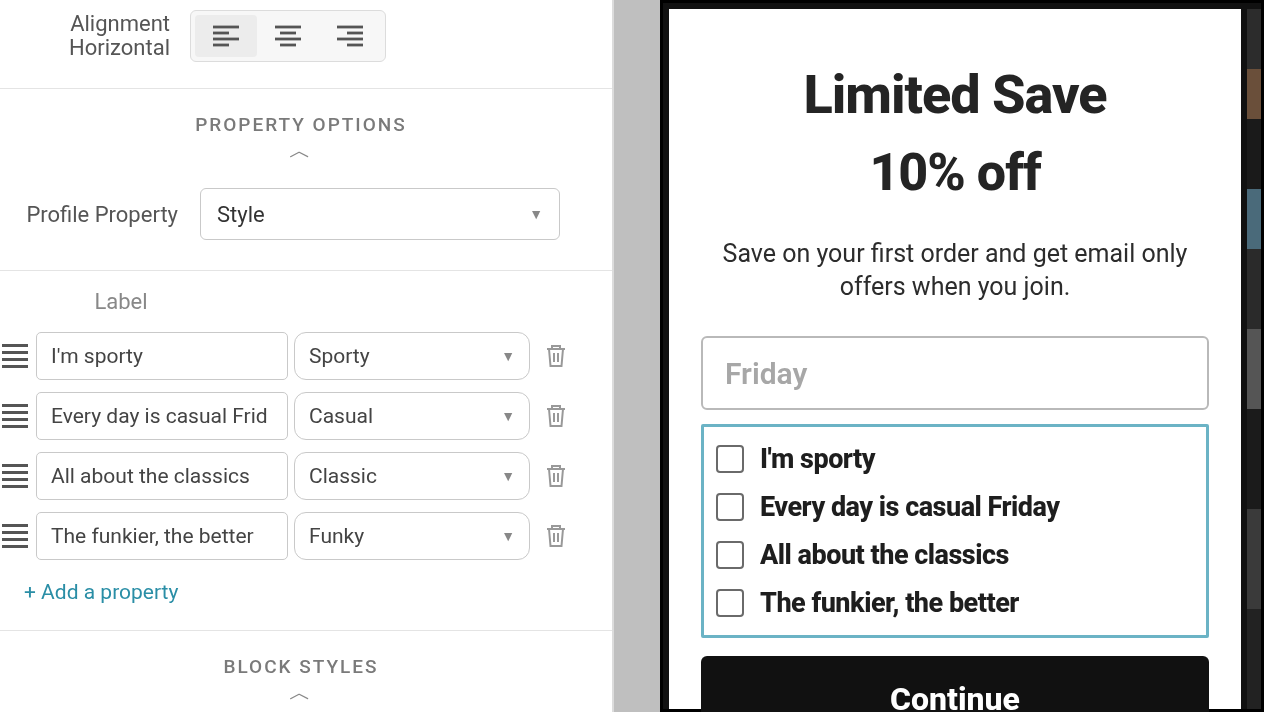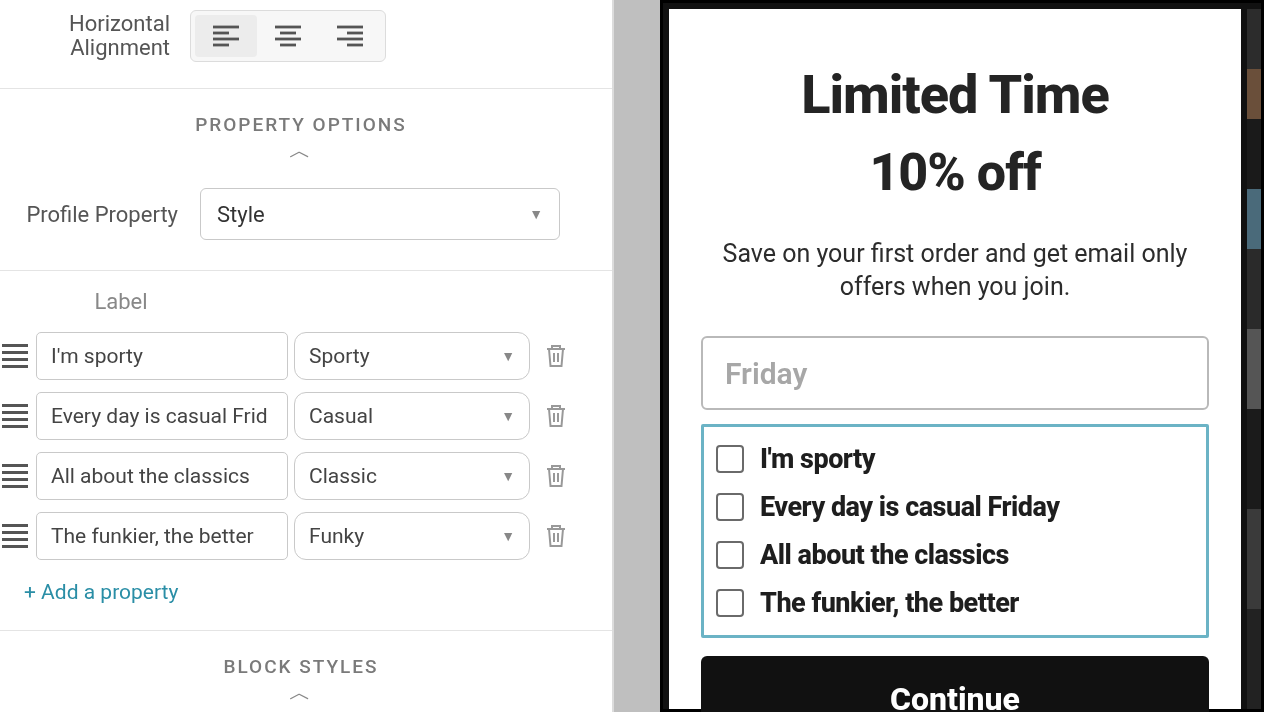--- a/index.html
+++ b/index.html
@@ -300,22 +300,22 @@
 </style>
 </head>
 <body>
 
 <div class="app">
 
   <div class="left-panel">
 
     <div class="row-halign">
       <div class="halign-label">
+        <div>Alignment</div>
         <div>Horizontal</div>
-        <div>Alignment</div>
       </div>
       <div class="seg-group">
         <div class="seg-btn active">
           <svg width="30" height="26" viewBox="0 0 30 26">
             <line x1="2" y1="4" x2="28" y2="4"></line>
               <line x1="2" y1="10" x2="18" y2="10"></line>
             <line x1="2" y1="16" x2="28" y2="16"></line>
               <line x1="2" y1="22" x2="18" y2="22"></line>
           </svg>
         </div>
@@ -456,21 +456,21 @@
       <div class="pad-label">Padding</div>
       <div class="top-l">Top</div>
       <div class="left-l">Left</div>
     </div>
 
   </div>
 
   <div class="right-area">
     <div class="preview-card">
       <div class="preview-inner">
-        <div class="hero-title">Limited Time</div>
+        <div class="hero-title">Limited Save</div>
         <div class="hero-discount">10% off</div>
         <div class="hero-sub">Save on your first order and get email only offers when you join.</div>
 
         <div class="email-field">
           <span>Friday</span>
         </div>
 
         <div class="check-group">
           <div class="check-item">
             <div class="checkbox"></div>

